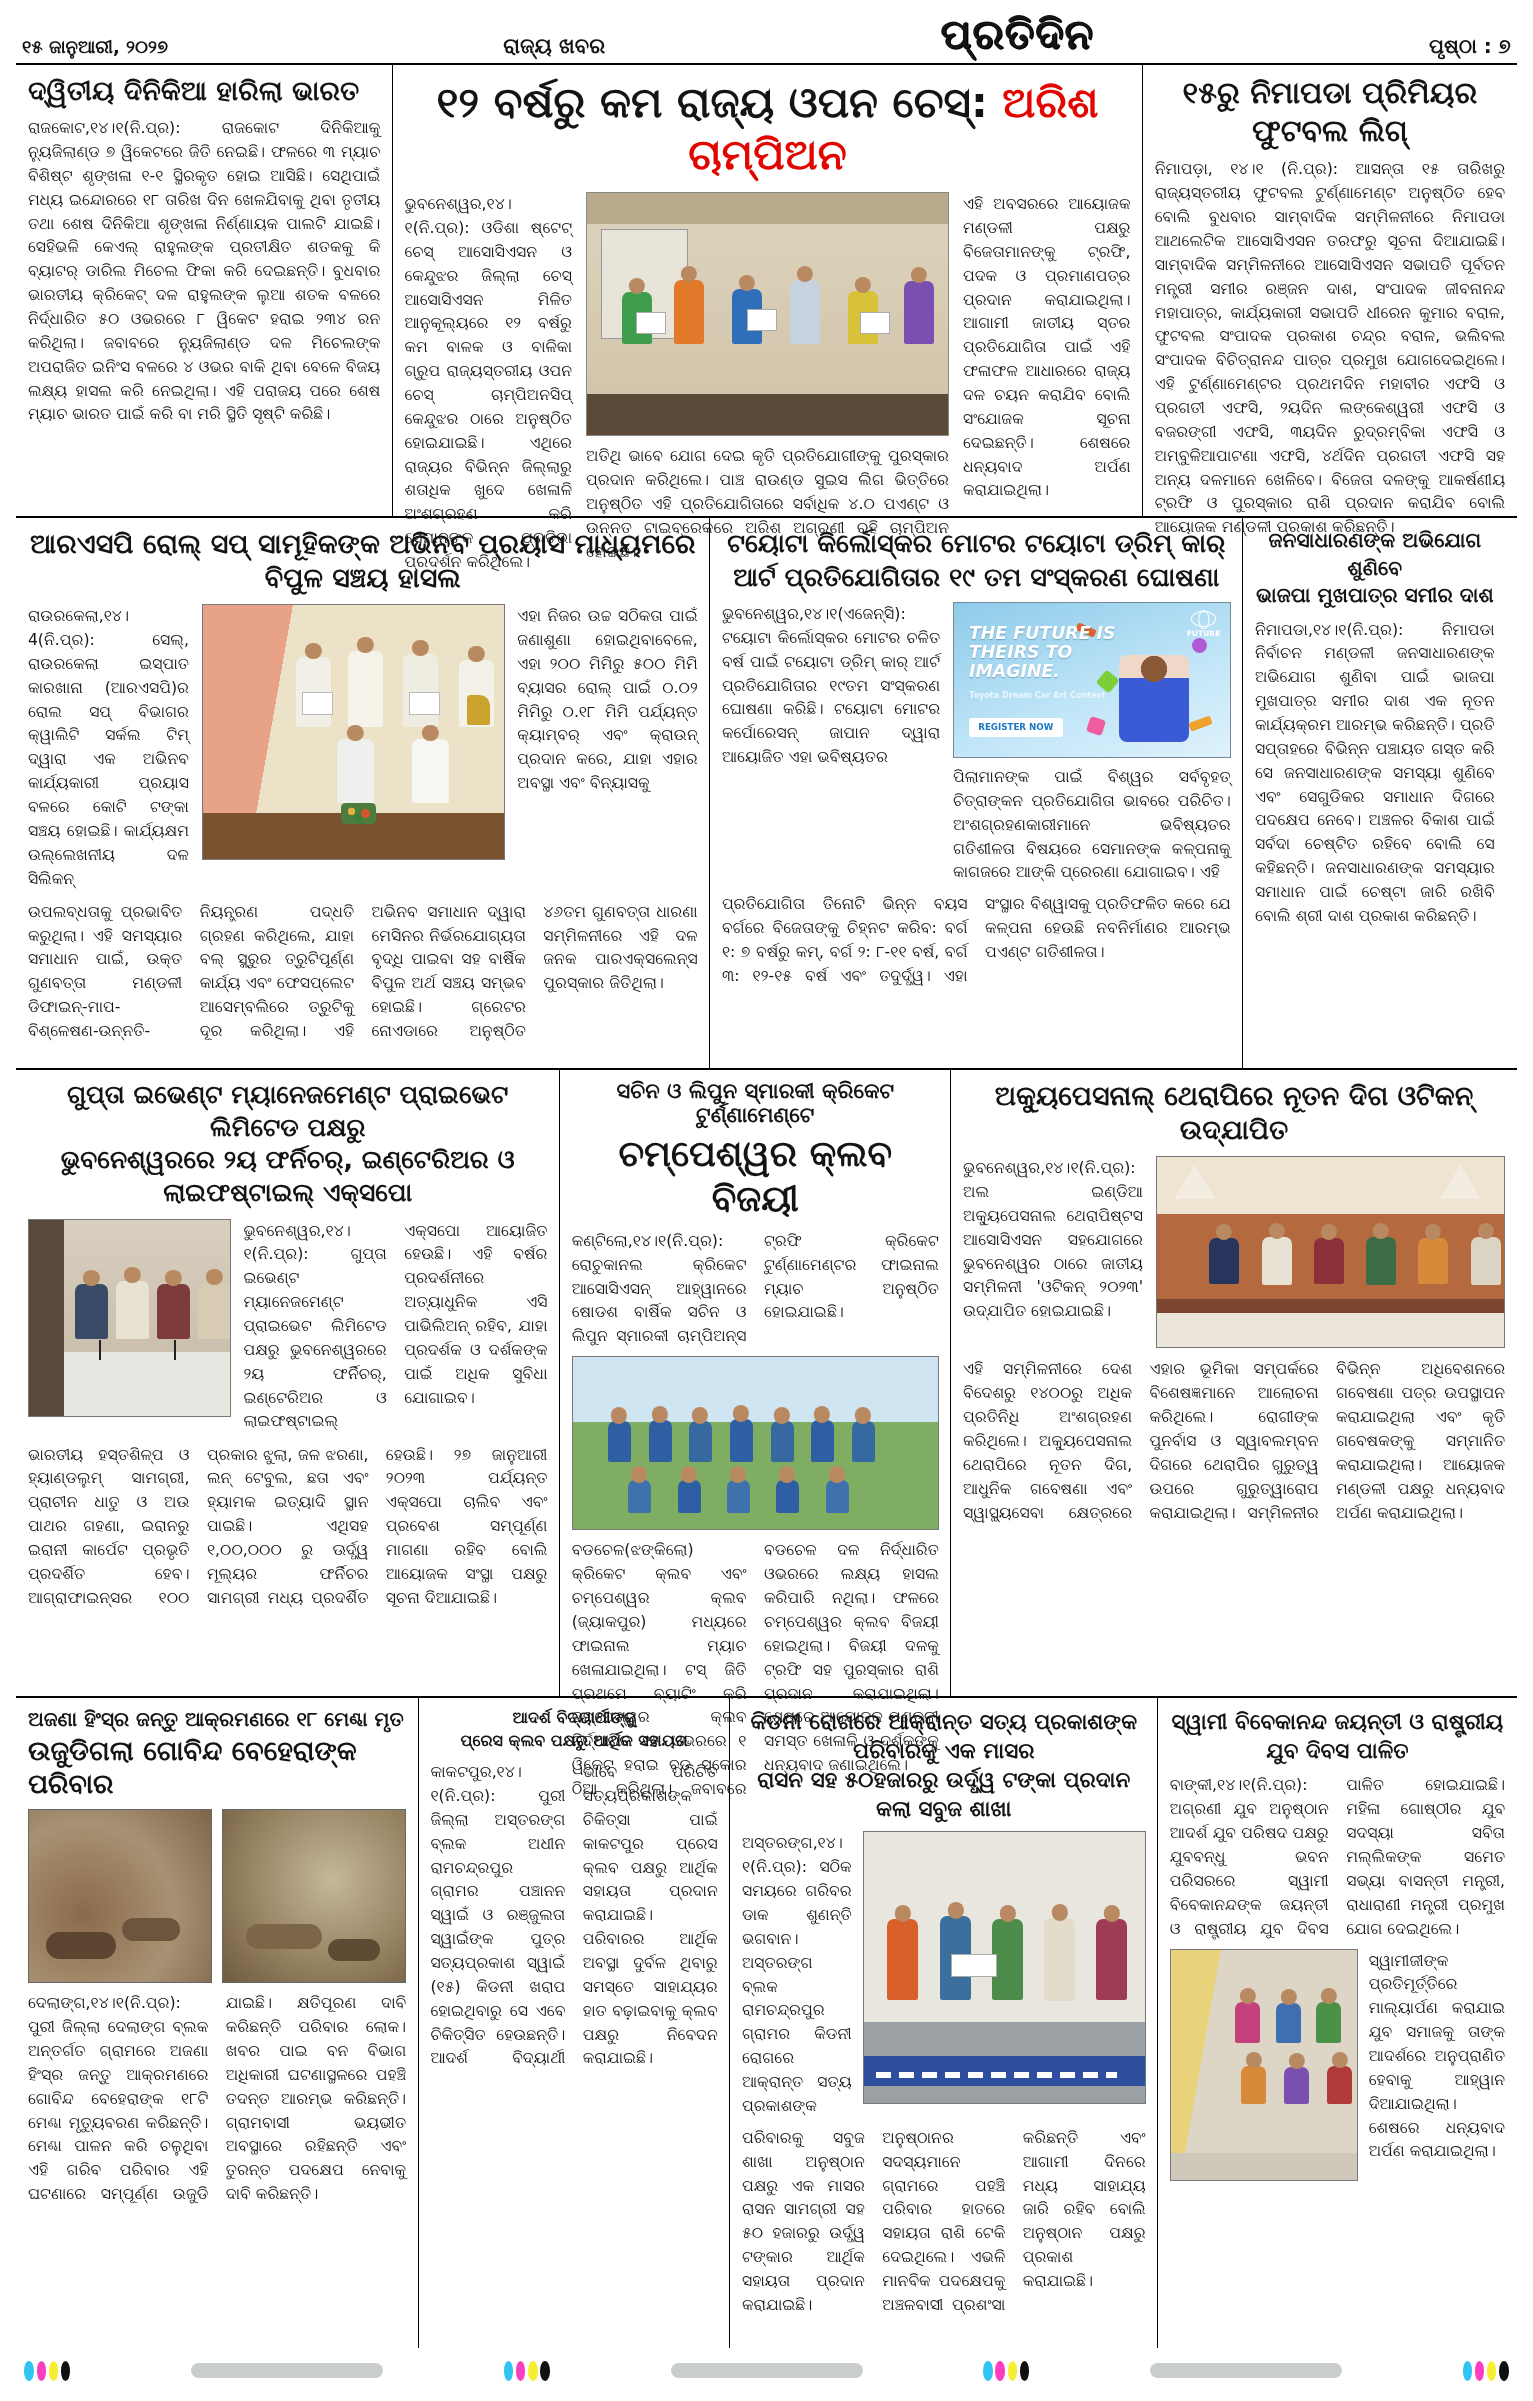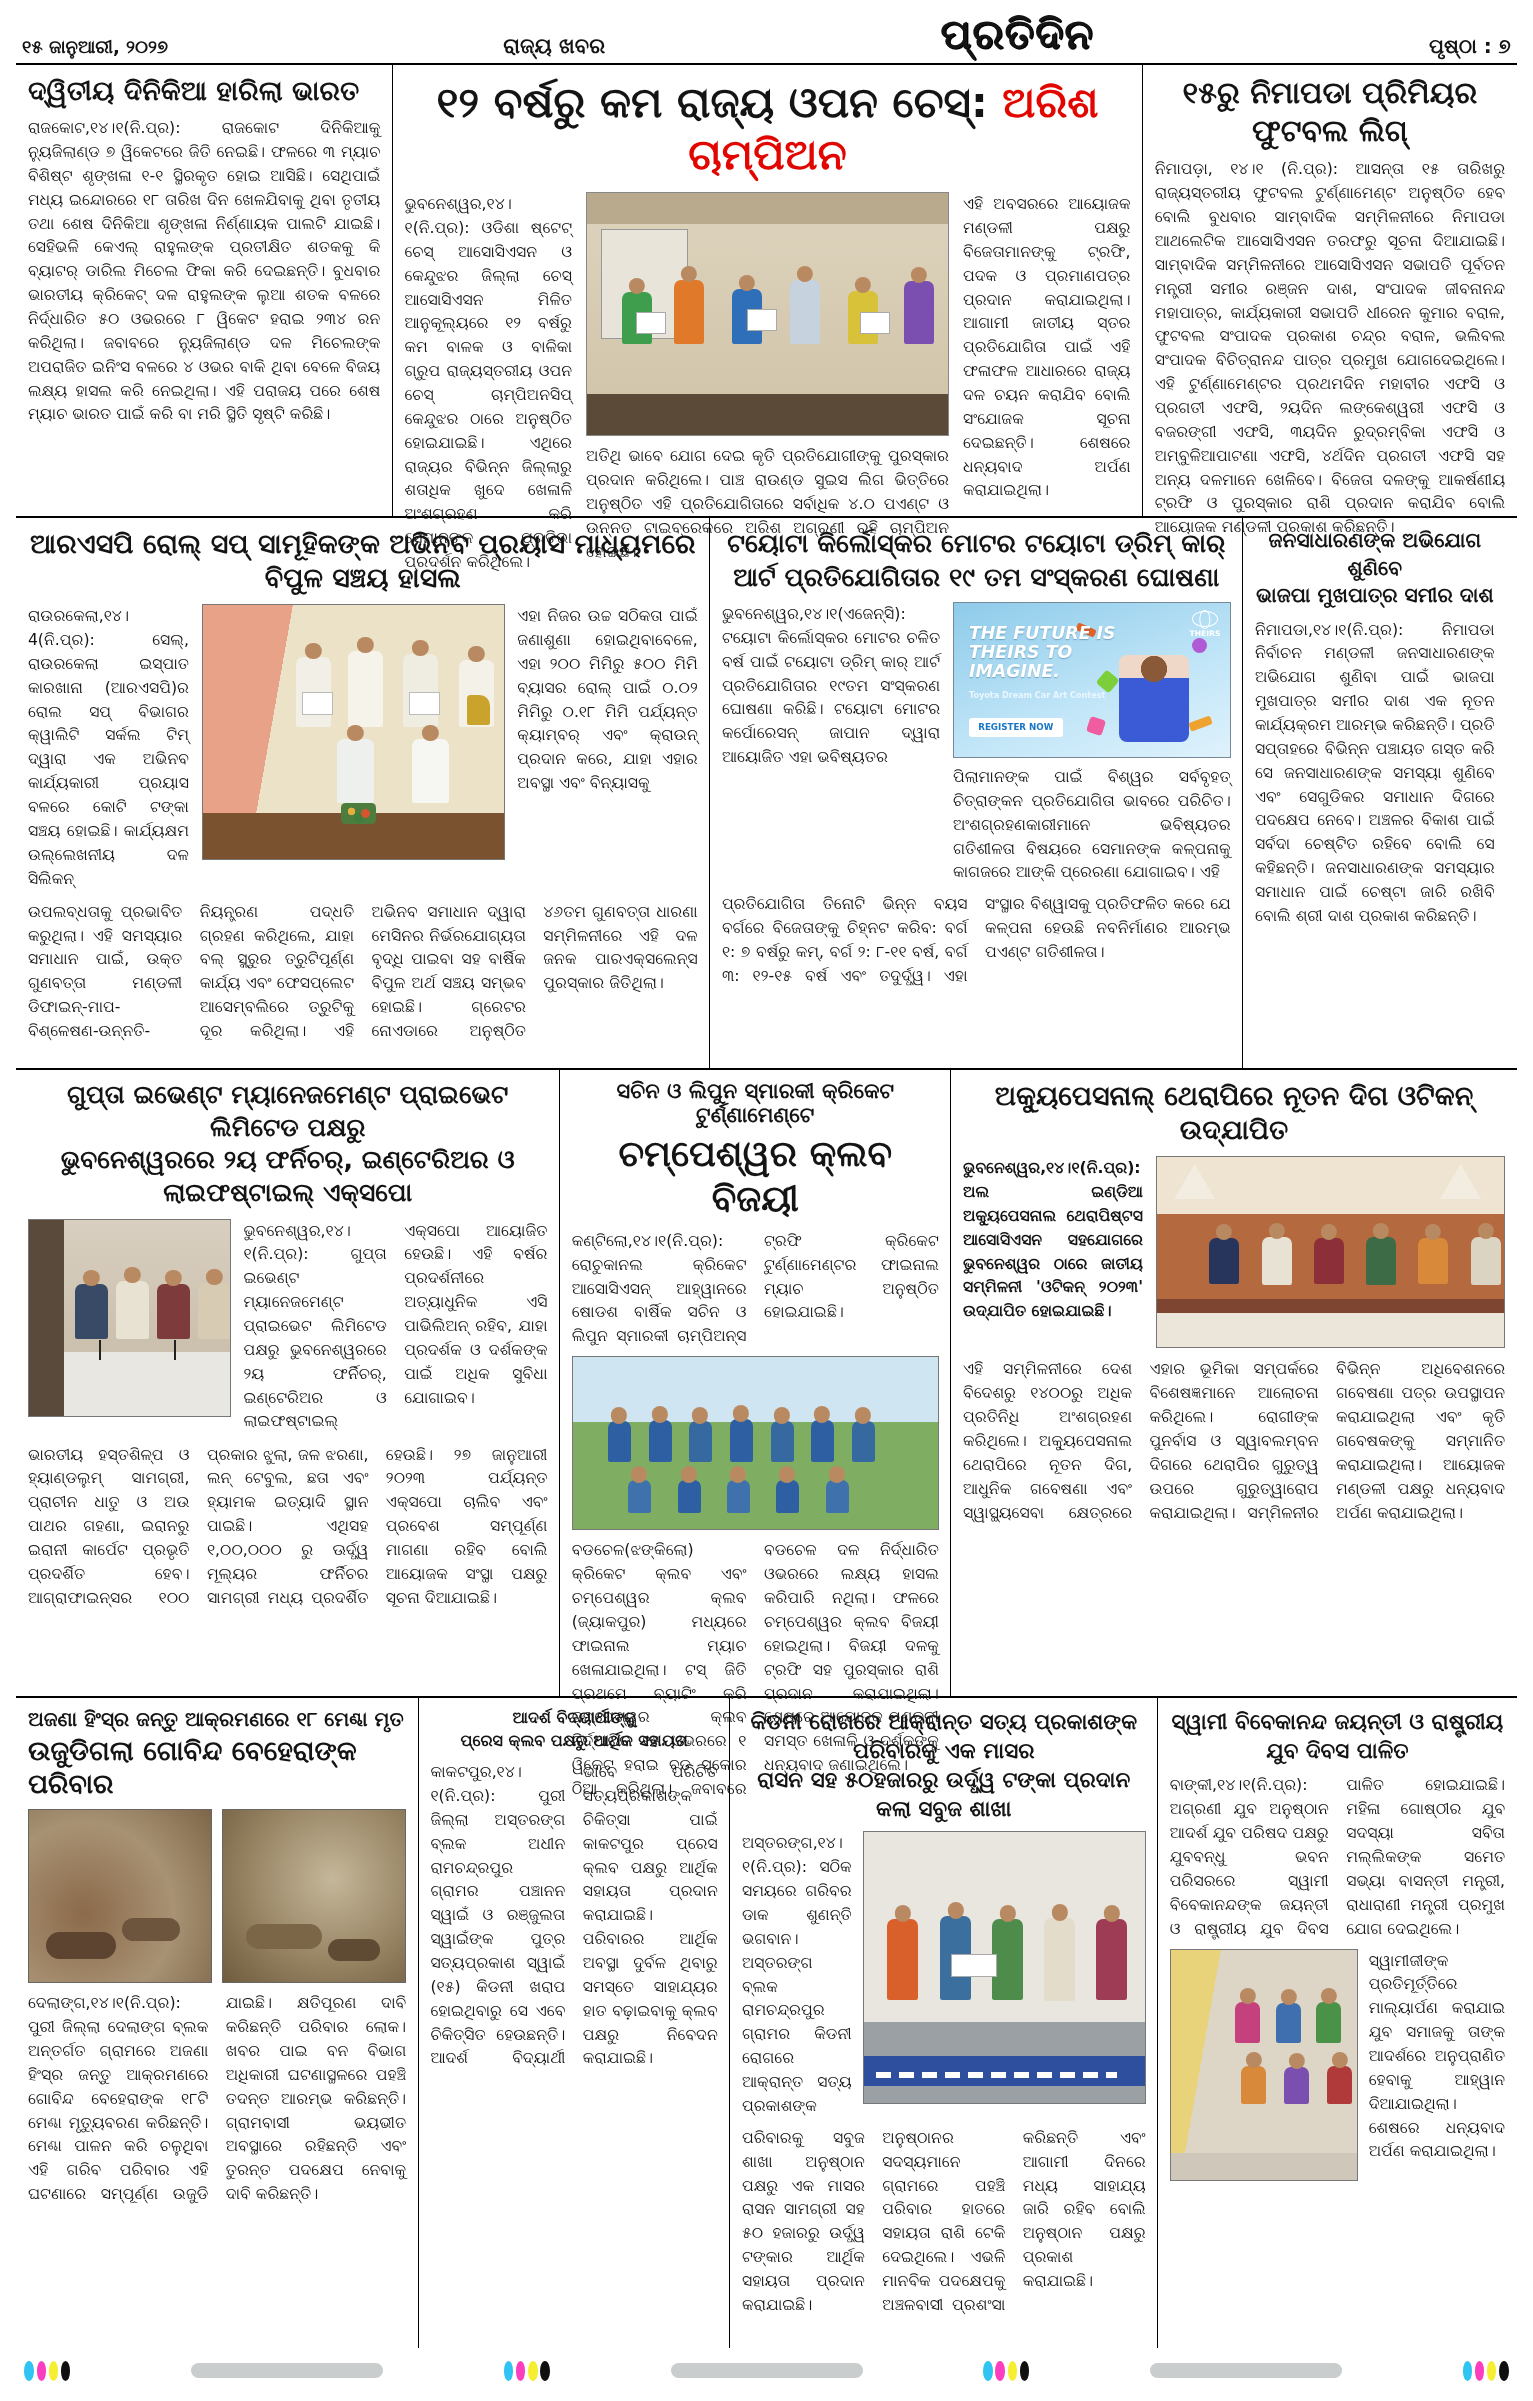--- a/index.html
+++ b/index.html
@@ -86,21 +86,21 @@
   .expo-photo { width:40%; height:198px; background:linear-gradient(#d9cfc0,#c4b8a4); border:0.6px solid #777; }
   .expo-top .t1 { width:60%; }
   .r3-mid { width:400px; }
   .r3-mid .kicker { font-size:21px; font-weight:700; text-align:center; margin-bottom:3.5px; }
   .r3-mid h1 { font-size:36px; text-align:center; margin-bottom:8.1px; }
   .cricket-photo { width:100%; height:174px; margin:8.1px 0;
     background:linear-gradient(#cfe6f2 0 38%, #7fae62 38%); border:0.6px solid #777; }
   .r3-right { width:579px; }
   .r3-right h2 { font-size:27px; text-align:center; margin-bottom:9.3px; }
   .ot-top { display:flex; gap:12.8px; margin-bottom:9.3px; }
-  .ot-top .t1 { width:34%;font-weight:bold; }
+  .ot-top .t1 { width:34%; }
   .ot-photo { width:66%; height:192px; background:linear-gradient(#efe3d2 0 30%, #b5693f 30% 75%, #7e4630 75%); border:0.6px solid #777; }
 
   
   .row4 { height:650px; border-bottom:none; }
   .r4-c1 { width:410px; }
   .r4-c1 .kicker { font-size:20px; font-weight:700; margin-bottom:2.3px; }
   .r4-c1 h2 { font-size:27px; margin-bottom:8.1px; }
   .sheep-row { display:flex; gap:9.3px; margin-bottom:8.1px; }
   .sheep-photo { width:50%; height:174px; border:0.6px solid #666; }
   .sp1 { background:radial-gradient(circle at 30% 60%, #8b6a4a, #a89274 55%, #7d6647); }
@@ -207,21 +207,21 @@
           <div class="photo toyota-ad">
             <i style="right:41px;top:52px;width:70px;height:87px;background:radial-gradient(circle at 50% 16%,#8a5a38 12.8px,transparent 13.4px),linear-gradient(#f0d8c8 23px,#3b5bd6 23px);border-radius:8.1px;"></i>
             <i style="left:122px;top:23px;width:20px;height:8.1px;background:#e0622a;transform:rotate(24deg);border-radius:2.3px;"></i>
             <i style="left:145px;top:70px;width:17.4px;height:17.4px;background:#7ccf3a;transform:rotate(40deg);border-radius:3.5px;"></i>
             <i style="right:23px;top:35px;width:15px;height:15px;background:#b05ad6;border-radius:50%;"></i>
             <i style="right:17.4px;bottom:29px;width:23px;height:9.3px;background:#f0a22e;transform:rotate(-20deg);border-radius:2.3px;"></i>
             <i style="left:134px;bottom:23px;width:16.3px;height:16.3px;background:#ef5da0;border-radius:3.5px;transform:rotate(18deg);"></i>
             <span class="ad-head">THE FUTURE IS THEIRS TO IMAGINE.</span>
             <span class="ad-sub">Toyota Dream Car Art Contest</span>
             <span class="ad-btn">REGISTER NOW</span>
-            <span class="ad-brand"><span class="ad-logo"></span><span>THEIRS</span></span>
+            <span class="ad-brand"><span class="ad-logo"></span><span>FUTURE</span></span>
           </div>
           <p class="body-txt">ପିଲାମାନଙ୍କ ପାଇଁ ବିଶ୍ୱର ସର୍ବବୃହତ୍ ଚିତ୍ରାଙ୍କନ ପ୍ରତିଯୋଗିତା ଭାବରେ ପରିଚିତ। ଅଂଶଗ୍ରହଣକାରୀମାନେ ଭବିଷ୍ୟତର ଗତିଶୀଳତା ବିଷୟରେ ସେମାନଙ୍କ କଳ୍ପନାକୁ କାଗଜରେ ଆଙ୍କି ପ୍ରେରଣା ଯୋଗାଇବ। ଏହି</p>
         </div>
       </div>
       <p class="body-txt cols2">ପ୍ରତିଯୋଗିତା ତିନୋଟି ଭିନ୍ନ ବୟସ ବର୍ଗରେ ବିଜେତାଙ୍କୁ ଚିହ୍ନଟ କରିବ: ବର୍ଗ ୧: ୭ ବର୍ଷରୁ କମ୍, ବର୍ଗ ୨: ୮-୧୧ ବର୍ଷ, ବର୍ଗ ୩: ୧୨-୧୫ ବର୍ଷ ଏବଂ ତଦୁର୍ଦ୍ଧ୍ୱ। ଏହା ସଂସ୍ଥାର ବିଶ୍ୱାସକୁ ପ୍ରତିଫଳିତ କରେ ଯେ କଳ୍ପନା ହେଉଛି ନବନିର୍ମାଣର ଆରମ୍ଭ ପଏଣ୍ଟ ଗତିଶୀଳତା।</p>
     </div>
 
     <div class="sec r2-right">
       <h3>
         <div>ଜନସାଧାରଣଙ୍କ ଅଭିଯୋଗ ଶୁଣିବେ</div>

